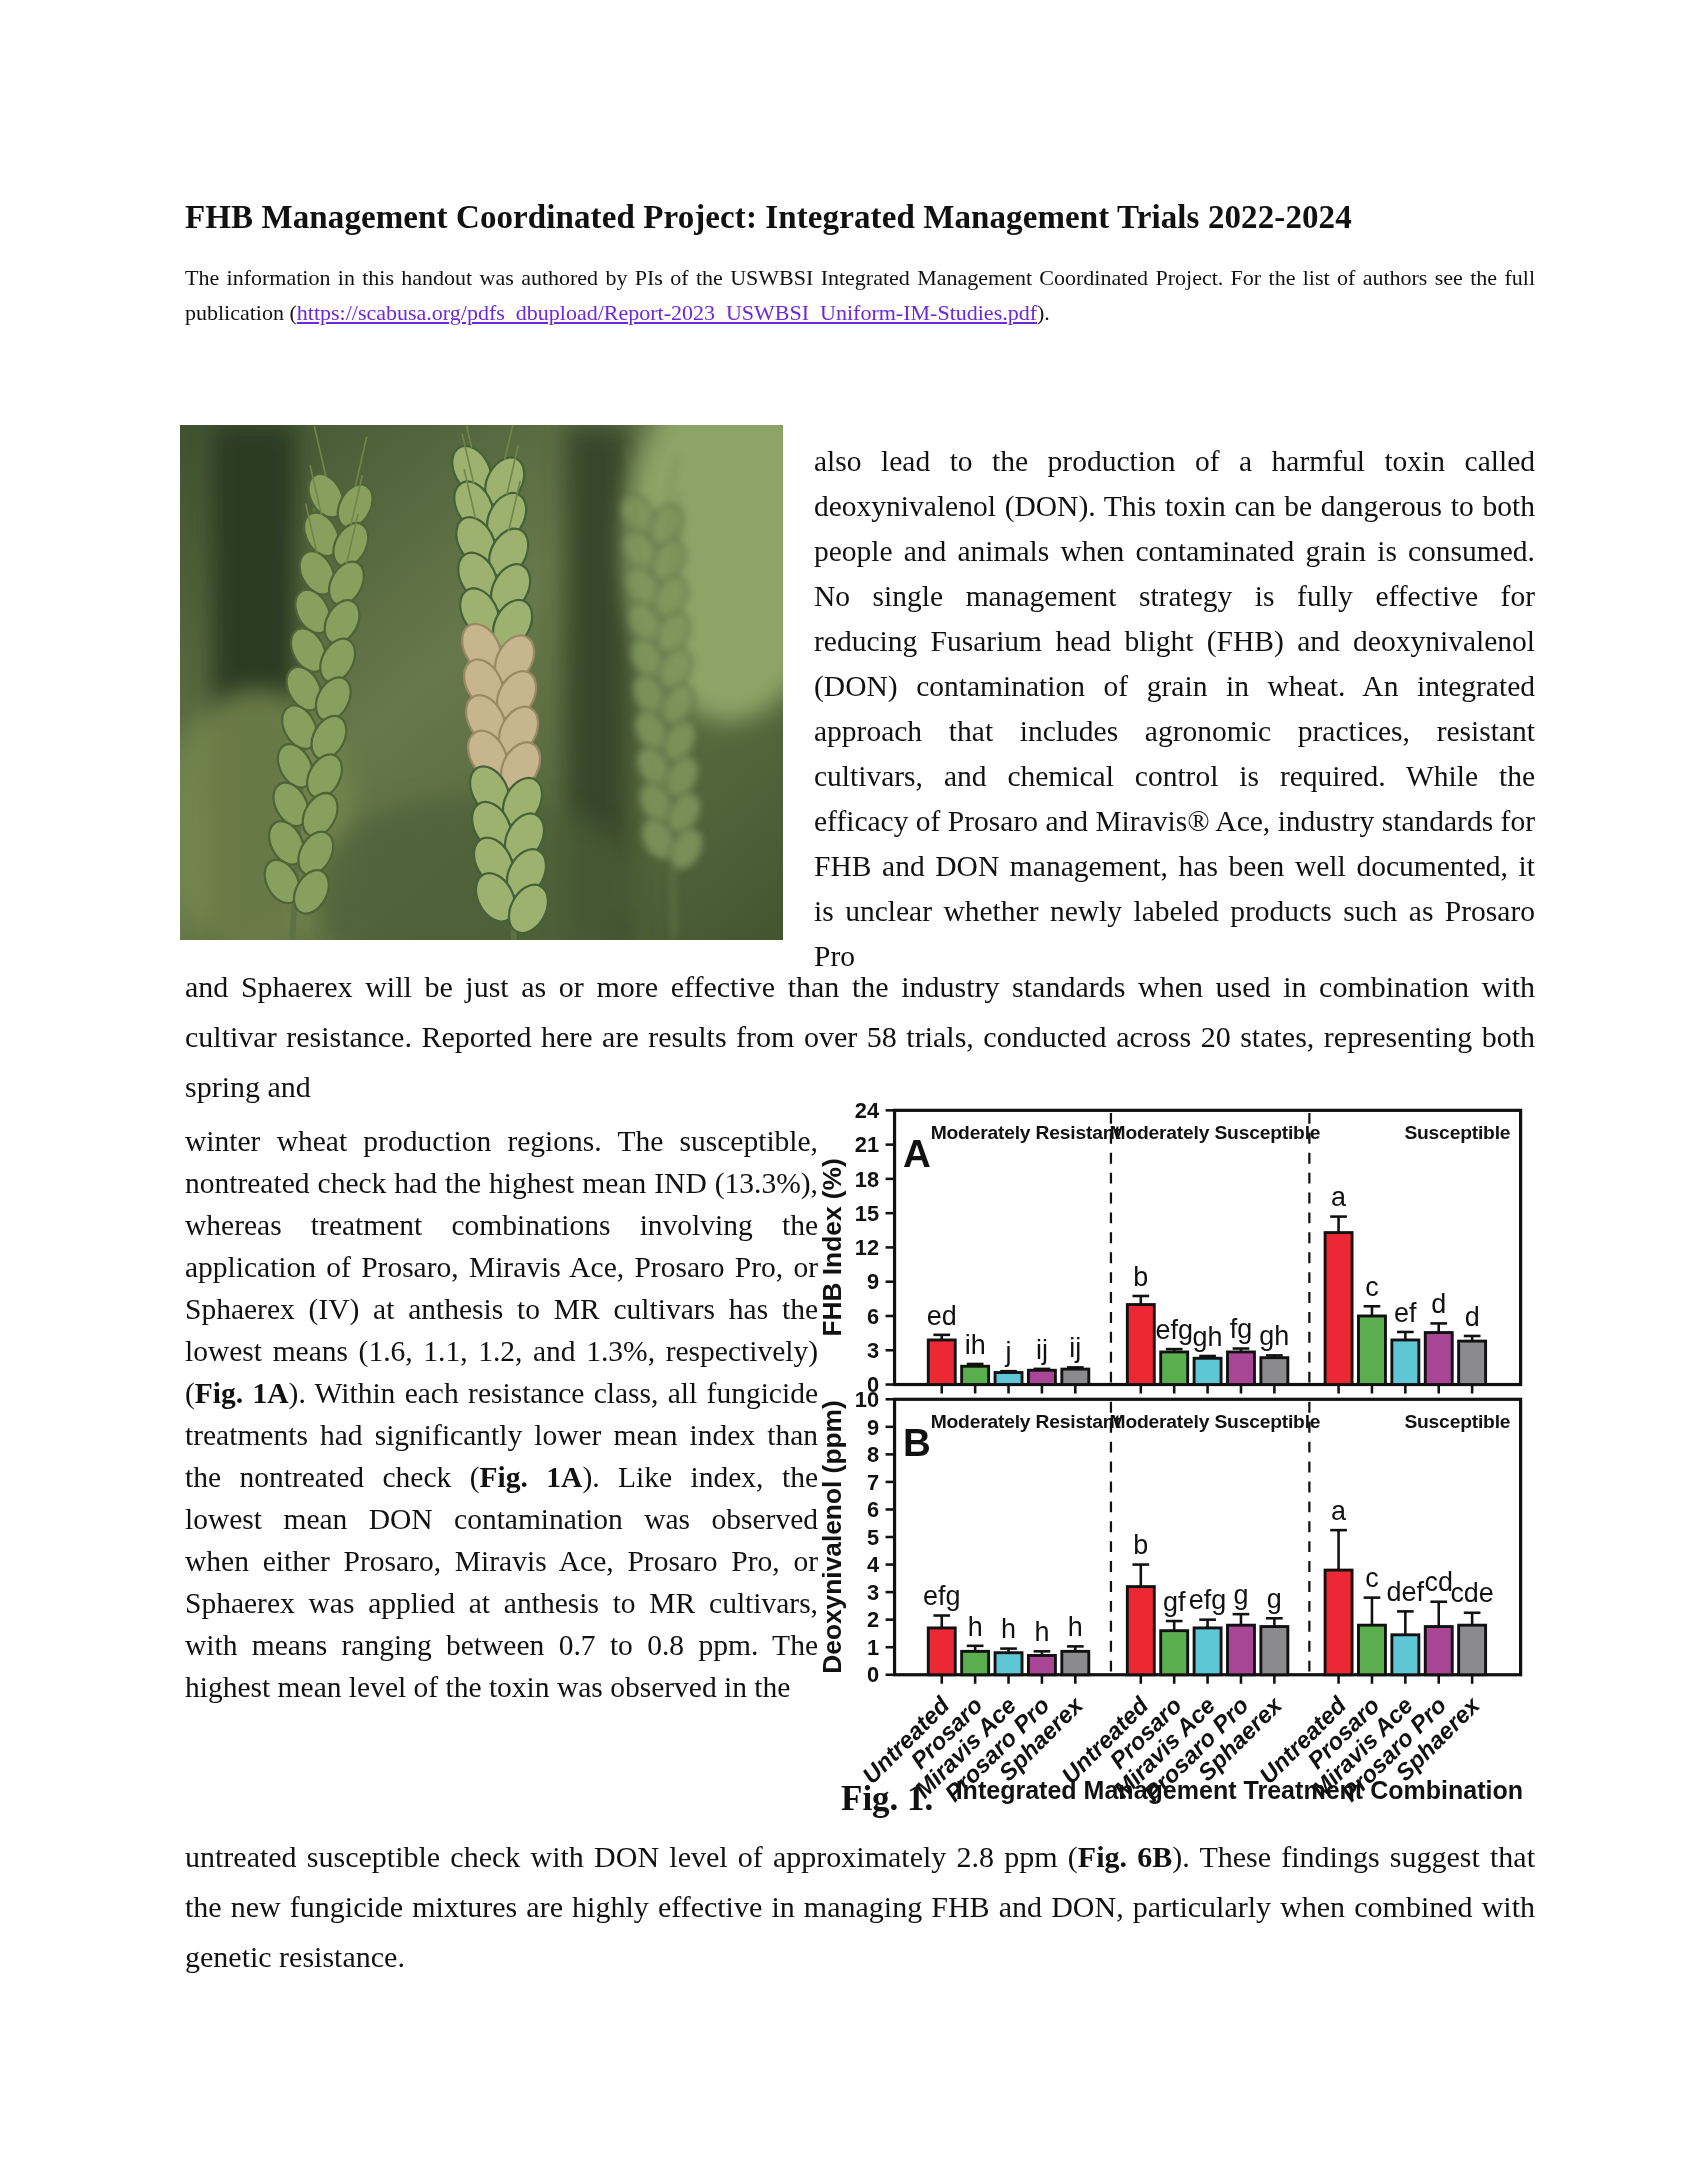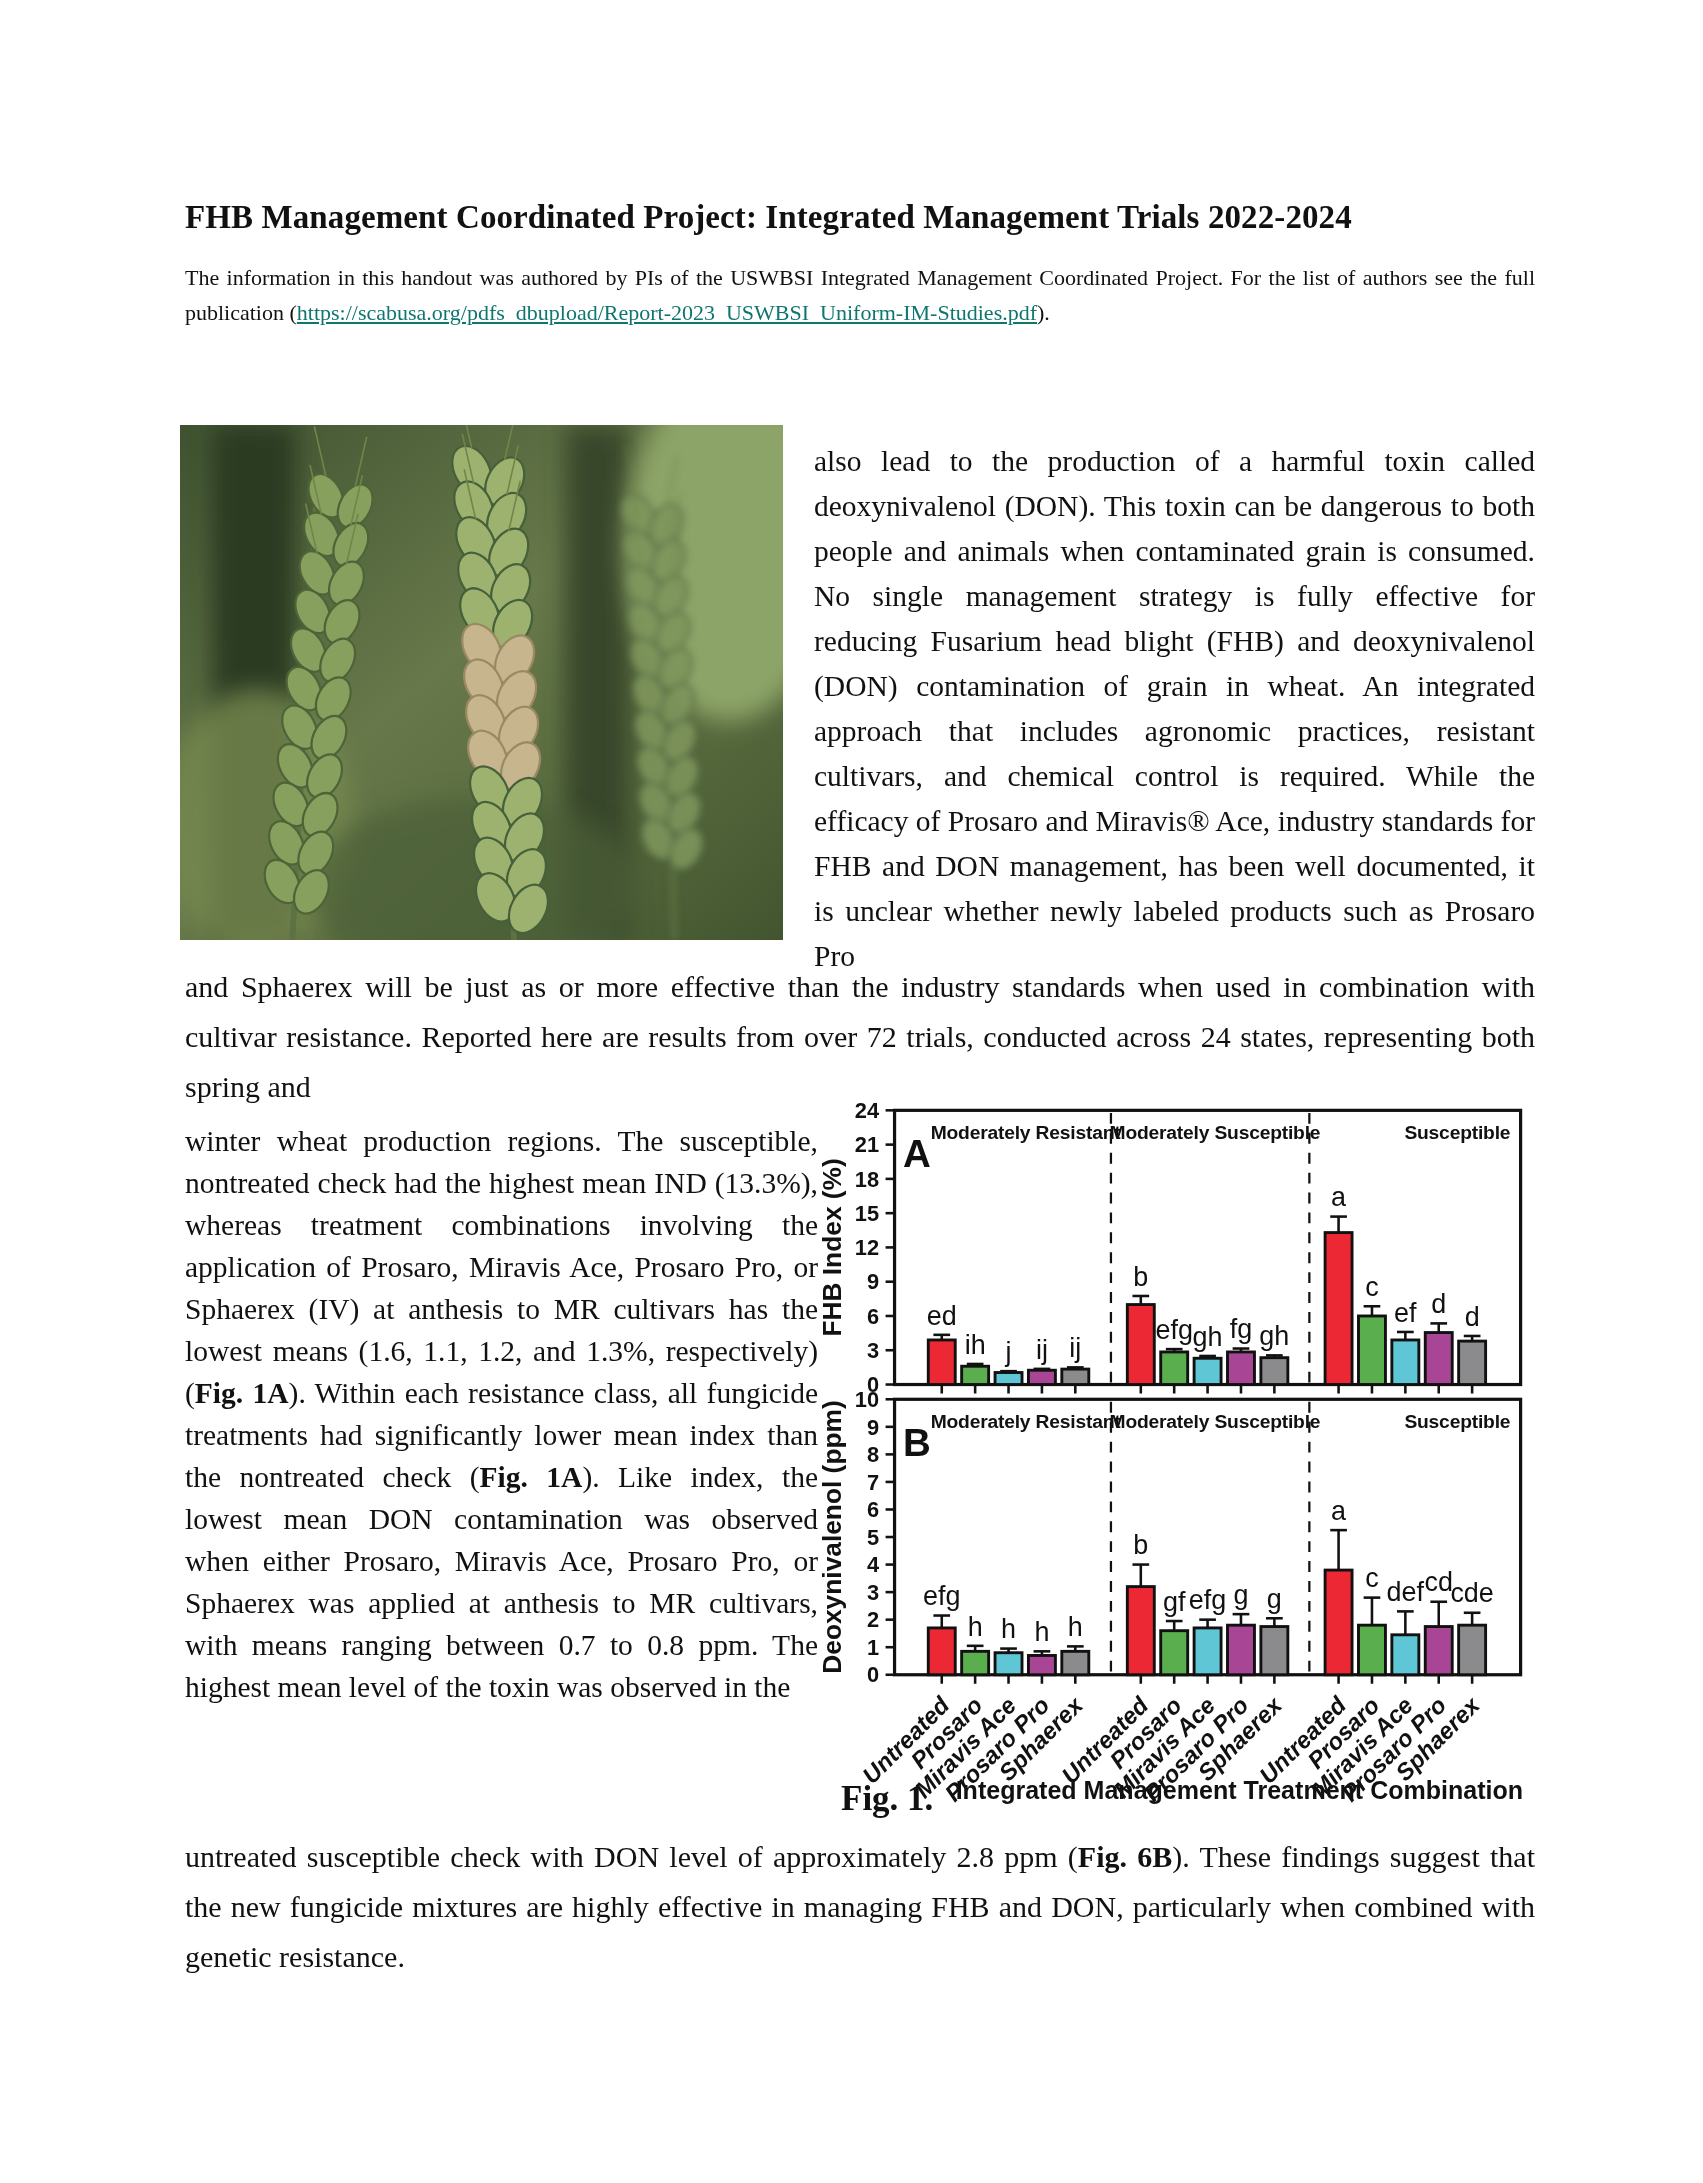--- a/index.html
+++ b/index.html
@@ -4,21 +4,21 @@
 <style>
   html,body{margin:0;padding:0;background:#ffffff;}
   .page{position:relative;width:1703px;height:2183px;background:#fff;color:#111;overflow:hidden;}
   .abs{position:absolute;}
   .title{font:bold 33px "Liberation Serif",serif;letter-spacing:0.1px;}
   .intro{font:22px "Liberation Serif",serif;line-height:35px;text-align:justify;}
   .body-full{font:30px "Liberation Serif",serif;line-height:50px;text-align:justify;}
   .col-right{font:29.5px "Liberation Serif",serif;line-height:45px;text-align:justify;}
   .col-left{font:29.5px "Liberation Serif",serif;line-height:42px;text-align:justify;}
   .b{font-weight:bold;}
-  a.link{color:#0f766e;text-decoration:underline;cursor:pointer;}
+  a.link{color:#6d28d9;text-decoration:underline;cursor:pointer;}
   .photo{overflow:hidden;}
   .figlabel{font:bold 35px "Liberation Serif",serif;text-align:right;}
   
   svg text{fill:#111;}
   .yt{font:bold 34px "Liberation Sans",sans-serif;}
   .sec{font:bold 30px "Liberation Sans",sans-serif;letter-spacing:-0.3px;}
   .pl{font:bold 60px "Liberation Sans",sans-serif;}
   .yl{font:bold 41px "Liberation Sans",sans-serif;}
   .lt{font:42px "Liberation Sans",sans-serif;}
   .xt{font:italic bold 37px "Liberation Sans",sans-serif;}
@@ -151,21 +151,21 @@
             <ellipse cx="784.85" cy="603.3" rx="23" ry="34" fill="#7e955c" stroke="#526743" stroke-width="3.5" transform="rotate(28 784.85 603.3)"></ellipse>
             <ellipse cx="744.65" cy="644" rx="23" ry="34" fill="#7e955c" stroke="#526743" stroke-width="3.5" transform="rotate(-28 744.65 644)"></ellipse>
             <ellipse cx="788.35" cy="659.3" rx="23" ry="34" fill="#7e955c" stroke="#526743" stroke-width="3.5" transform="rotate(28 788.35 659.3)"></ellipse>
           </g>
         </g>
     </svg>
   </div>
 
   <div class="abs col-right" style="left:814px;top:439px;width:721px;">also lead to the production of a harmful toxin called deoxynivalenol (DON). This toxin can be dangerous to both people and animals when contaminated grain is consumed. No single management strategy is fully effective for reducing Fusarium head blight (FHB) and deoxynivalenol (DON) contamination of grain in wheat. An integrated approach that includes agronomic practices, resistant cultivars, and chemical control is required. While the efficacy of Prosaro and Miravis® Ace, industry standards for FHB and DON management, has been well documented, it is unclear whether newly labeled products such as Prosaro Pro</div>
 
-  <div class="abs body-full" style="left:185px;top:962px;width:1350px;">and Sphaerex will be just as or more effective than the industry standards when used in combination with cultivar resistance. Reported here are results from over 72 trials, conducted across 24 states, representing both spring and</div>
+  <div class="abs body-full" style="left:185px;top:962px;width:1350px;">and Sphaerex will be just as or more effective than the industry standards when used in combination with cultivar resistance. Reported here are results from over 58 trials, conducted across 20 states, representing both spring and</div>
 
   <div class="abs col-left" style="left:185px;top:1120px;width:633px;"><span>winter wheat production regions. The susceptible, nontreated check had the highest mean IND (13.3%), whereas treatment combinations involving the application of Prosaro, Miravis Ace, Prosaro Pro, or Sphaerex (IV) at anthesis to MR cultivars has the lowest means (1.6, 1.1, 1.2, and 1.3%, respectively) (</span><span class="b">Fig. 1A</span><span>). Within each resistance class, all fungicide treatments had significantly lower mean index than the nontreated check (</span><span class="b">Fig. 1A</span><span>). Like index, the lowest mean DON contamination was observed when either Prosaro, Miravis Ace, Prosaro Pro, or Sphaerex was applied at anthesis to MR cultivars, with means ranging between 0.7 to 0.8 ppm. The highest mean level of the toxin was observed in the</span></div>
 
   <div class="abs" style="left:822px;top:1087px;width:732px;height:753px;">
     <svg id="figsvg" width="732" height="753" viewBox="0 0 1140 1172">
         <g>
           <rect x="113" y="36" width="975" height="427" fill="#fff" stroke="#111" stroke-width="5"></rect>
           <line x1="450" y1="40" x2="450" y2="460" stroke="#111" stroke-width="3.5" stroke-dasharray="17 14"></line>
           <line x1="759" y1="40" x2="759" y2="460" stroke="#111" stroke-width="3.5" stroke-dasharray="17 14"></line>
           <line x1="99" y1="463" x2="113" y2="463" stroke="#111" stroke-width="4"></line>

